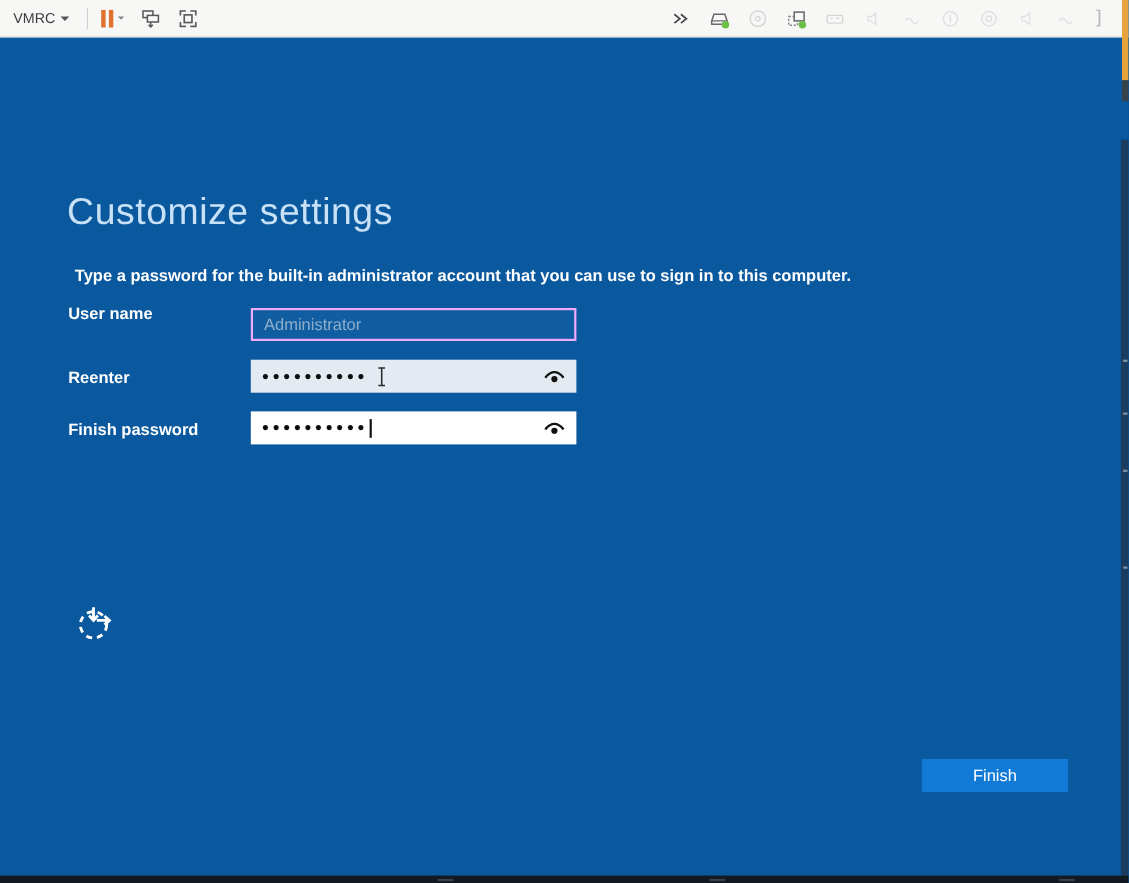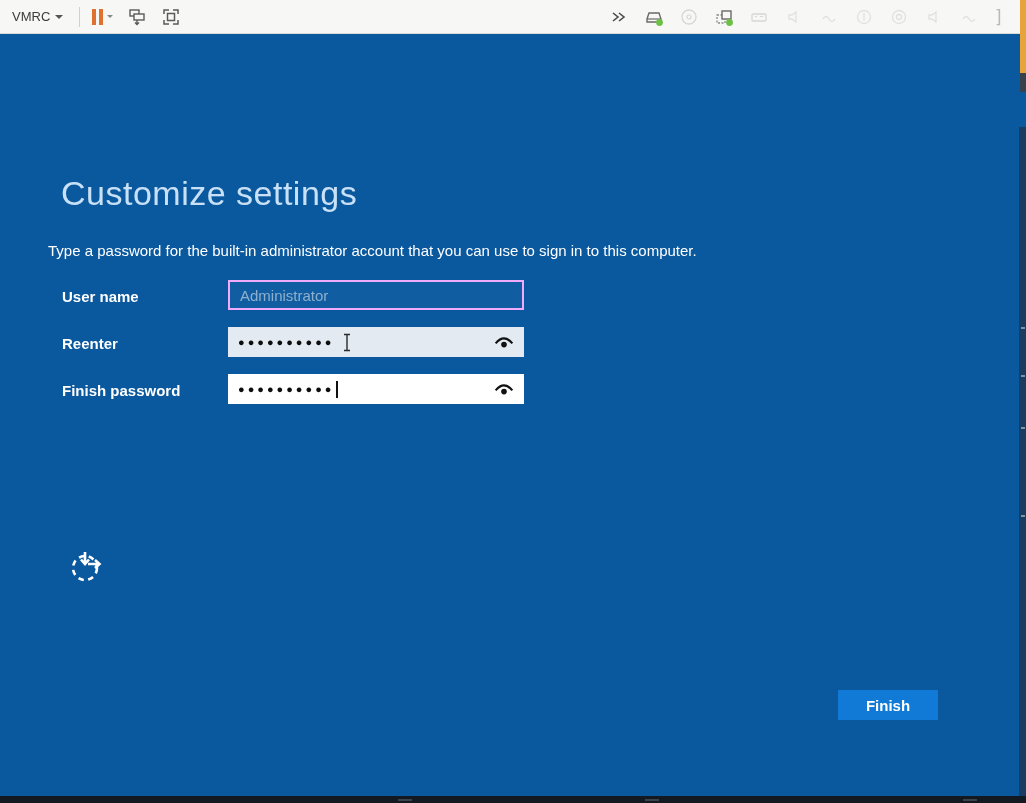--- a/index.html
+++ b/index.html
@@ -33,22 +33,22 @@
   .edge-strip-dark { position:absolute; right:0; top:73px; width:6px; height:19px; background:#38424d; }
   .edge-artifact { position:absolute; right:1px; width:4px; height:2px; background:rgba(255,255,255,0.45); }
   .bottom-strip { position:absolute; left:0; bottom:0; width:1026px; height:7px; background:#121921; }
   .bottom-artifact { position:absolute; bottom:2px; width:14px; height:2px; background:rgba(255,255,255,0.18); }
 
   .oobe-title {
     position:absolute; left:61px; top:139px;
     font-size:34px; font-weight:400; color:#c8e1f6; letter-spacing:0.5px;
   }
   .oobe-subtitle {
-    position:absolute; left:48px; top:207px;
-    font-size:15px; font-weight:400; color:#ffffff;
+    position:absolute; left:68px; top:207px;
+    font-size:15px; font-weight:700; color:#ffffff;
   }
   .field-label {
     position:absolute; left:62px; width:160px;
     font-size:15px; font-weight:700; color:#ffffff;
   }
   .fld { position:absolute; left:228px; width:296px; height:30px; }
   .username-input {
     width:296px; height:30px; background:rgba(255,255,255,0.03);
     border:2px solid #f0abfc; color:#c7d9ea; font-size:15px;
     padding:0 10px; outline:none; font-family:"Liberation Sans", sans-serif;
@@ -59,23 +59,23 @@
     font-size:11px; color:#0d0d0d;
   }
   .pw-field.unfocused { background:#e3eaf2; }
   .pw-field.focused { background:#ffffff; }
   .dots { letter-spacing:3px; line-height:30px; white-space:nowrap; }
   .text-caret { display:inline-block; width:2px; height:17px; background:#111; margin-left:2px; }
   .eye-wrap { margin-left:auto; display:flex; align-items:center; }
 
   .ease-btn { position:absolute; left:66px; top:511px; width:40px; height:40px; }
   .finish-btn {
-    position:absolute; left:838px; top:655px; width:100px; height:30px;
+    position:absolute; left:838px; top:655px; width:133px; height:30px;
     background:#117ad6; border:none; color:#ffffff;
-    font-size:15px; font-weight:700; font-family:"Liberation Sans", sans-serif;
+    font-size:15px; font-weight:400; font-family:"Liberation Sans", sans-serif;
     display:flex; align-items:center; justify-content:center;
   }
   .ibeam-cursor { position:absolute; left:113px; top:6px; }
 </style>
 </head>
 <body>
 
 <div class="toolbar">
   <div class="tb-left">
     <div class="menu-btn">
@@ -173,21 +173,21 @@
       <span class="pin-glyph">]</span>
     </div>
   </div>
 </div>
 
 <div class="vm-screen">
 
   <div class="oobe-title">Customize settings</div>
   <div class="oobe-subtitle">Type a password for the built-in administrator account that you can use to sign in to this computer.</div>
 
-  <div class="field-label" style="top:253px;">User name</div>
+  <div class="field-label" style="top:242px;">User name</div>
   <div class="fld" style="top:245px;">
     <input class="username-input" type="text" disabled="" placeholder="Administrator" style="">
   </div>
 
   <div class="field-label" style="top:300px;">Reenter</div>
   <div class="fld pw-field unfocused" style="top:292px;">
     <span class="dots">●●●●●●●●●●</span>
     <svg class="ibeam-cursor" width="12" height="19" viewBox="0 0 12 19">
       <path d="M3 1.5 h6 M6 1.5 v16 M3 17.5 h6" fill="none" stroke="#2a2a2a" stroke-width="1.4"></path>
     </svg>

